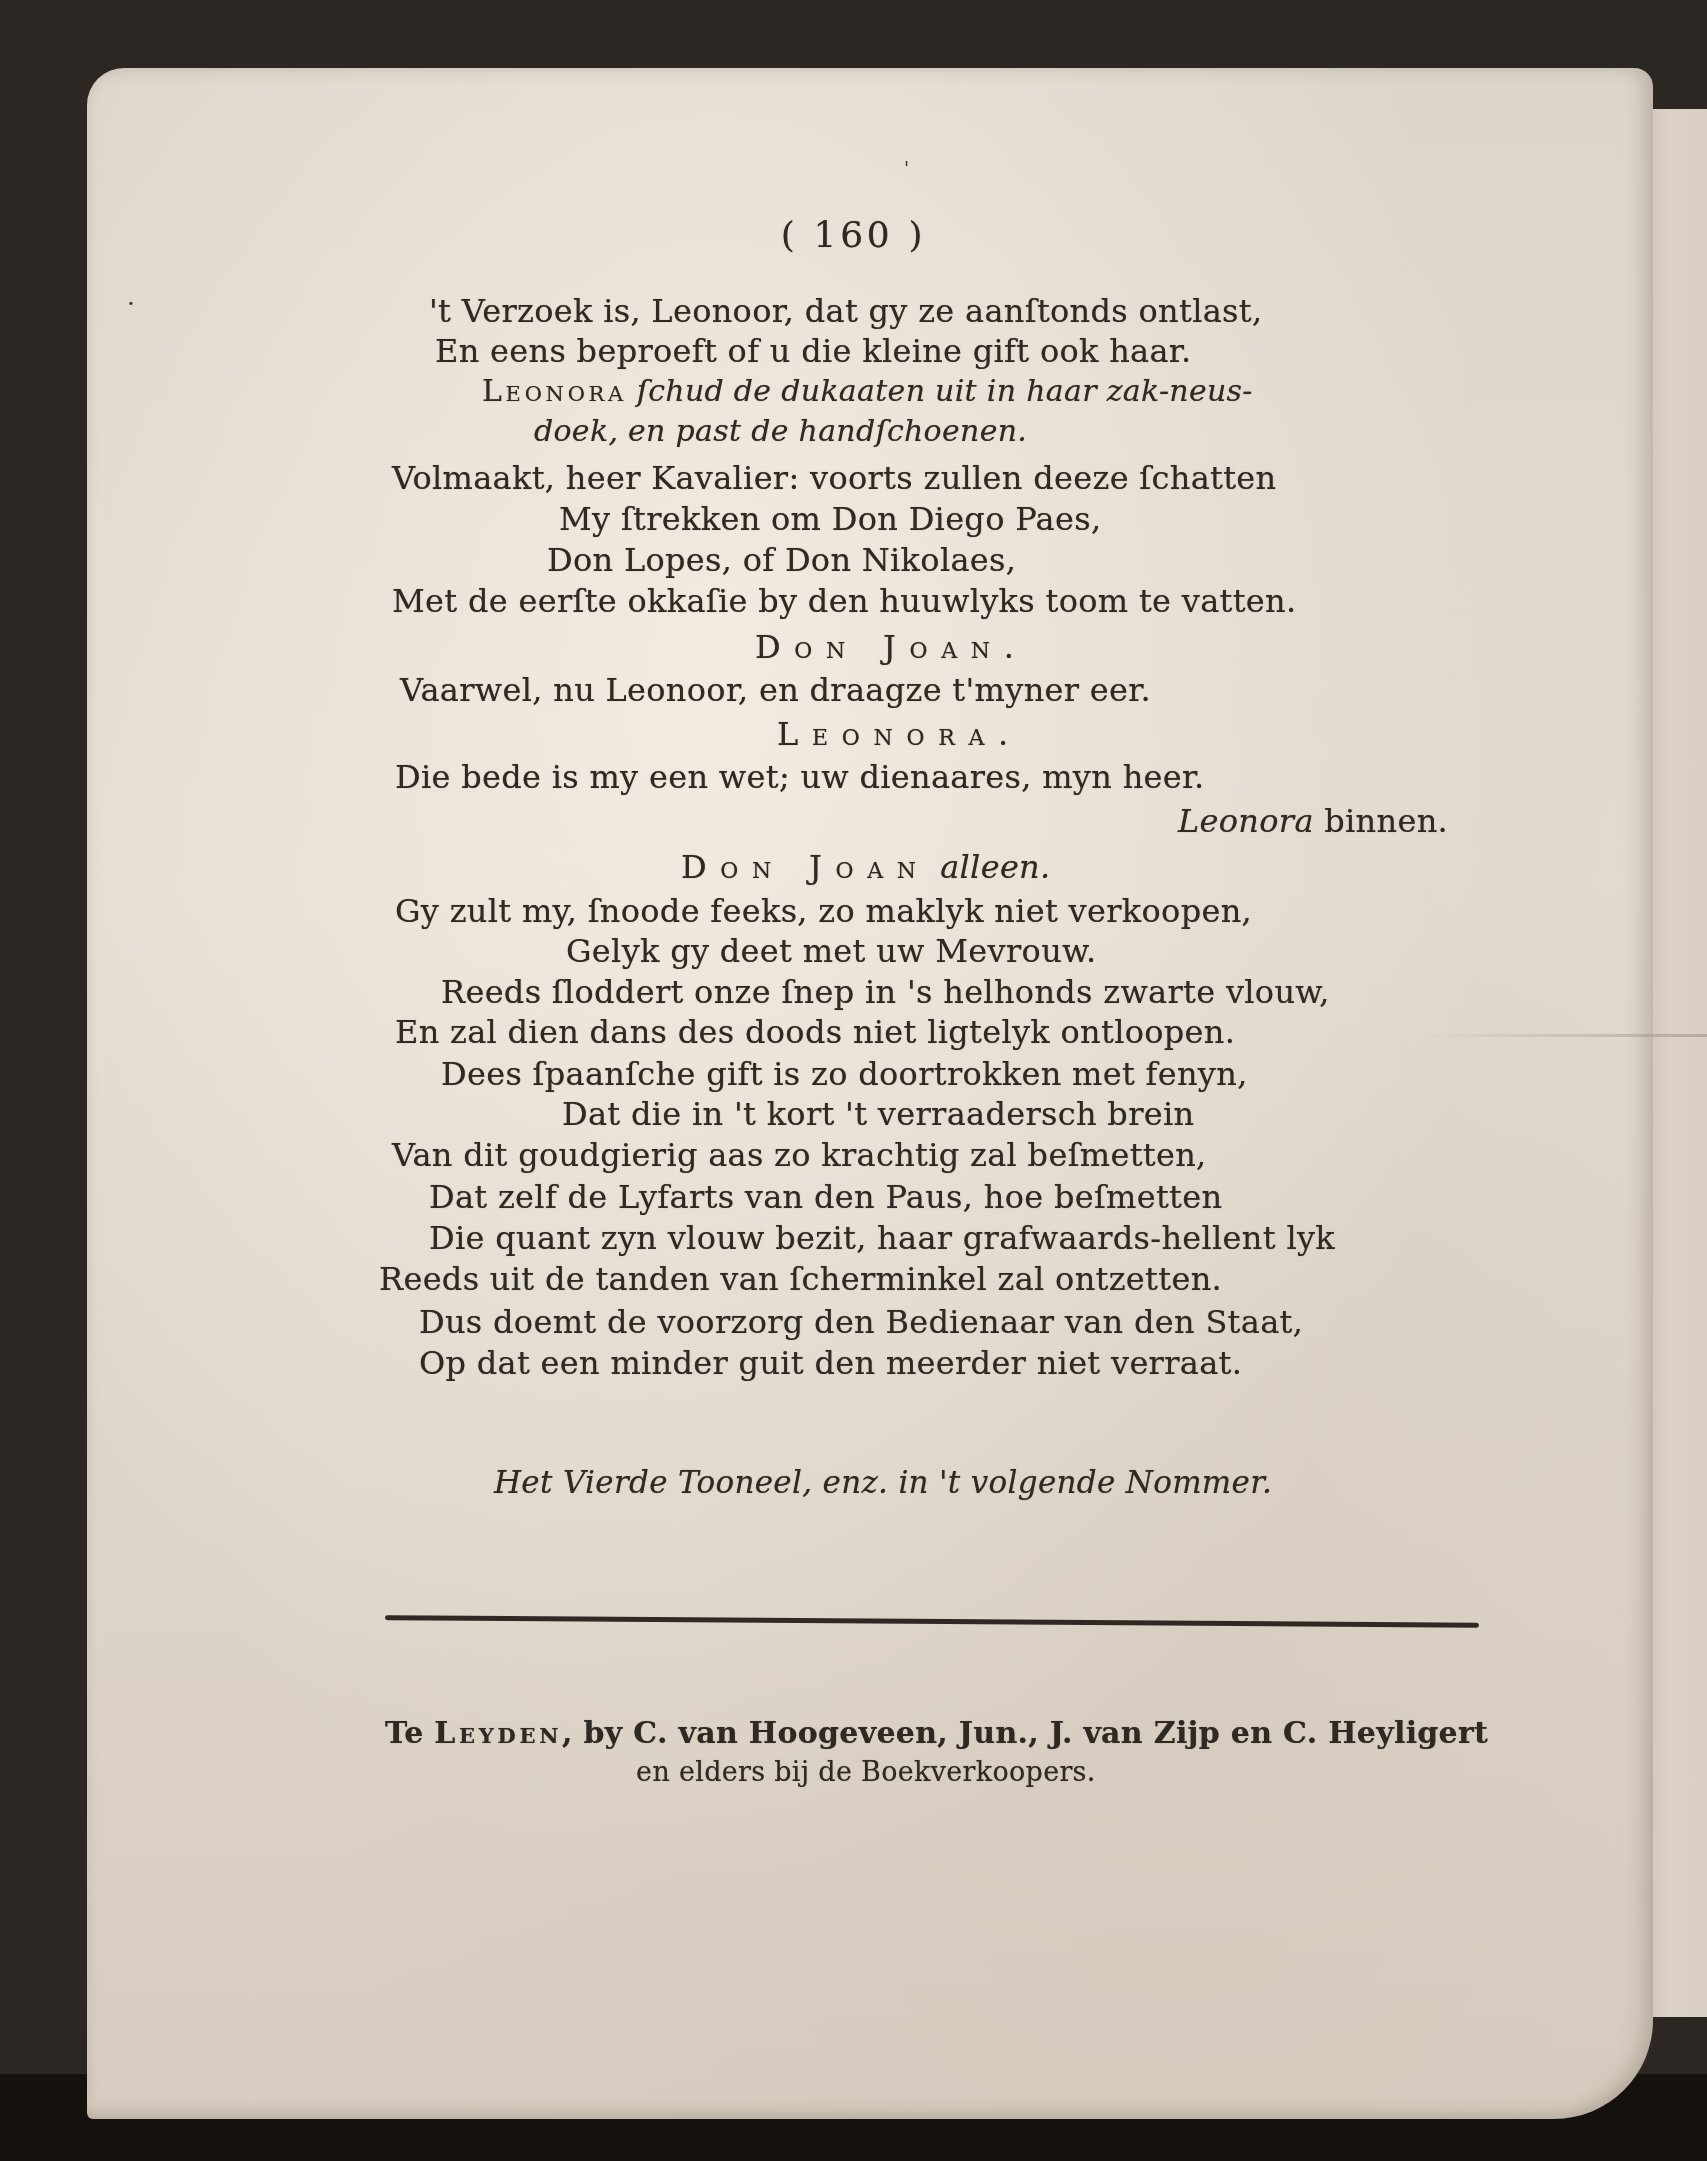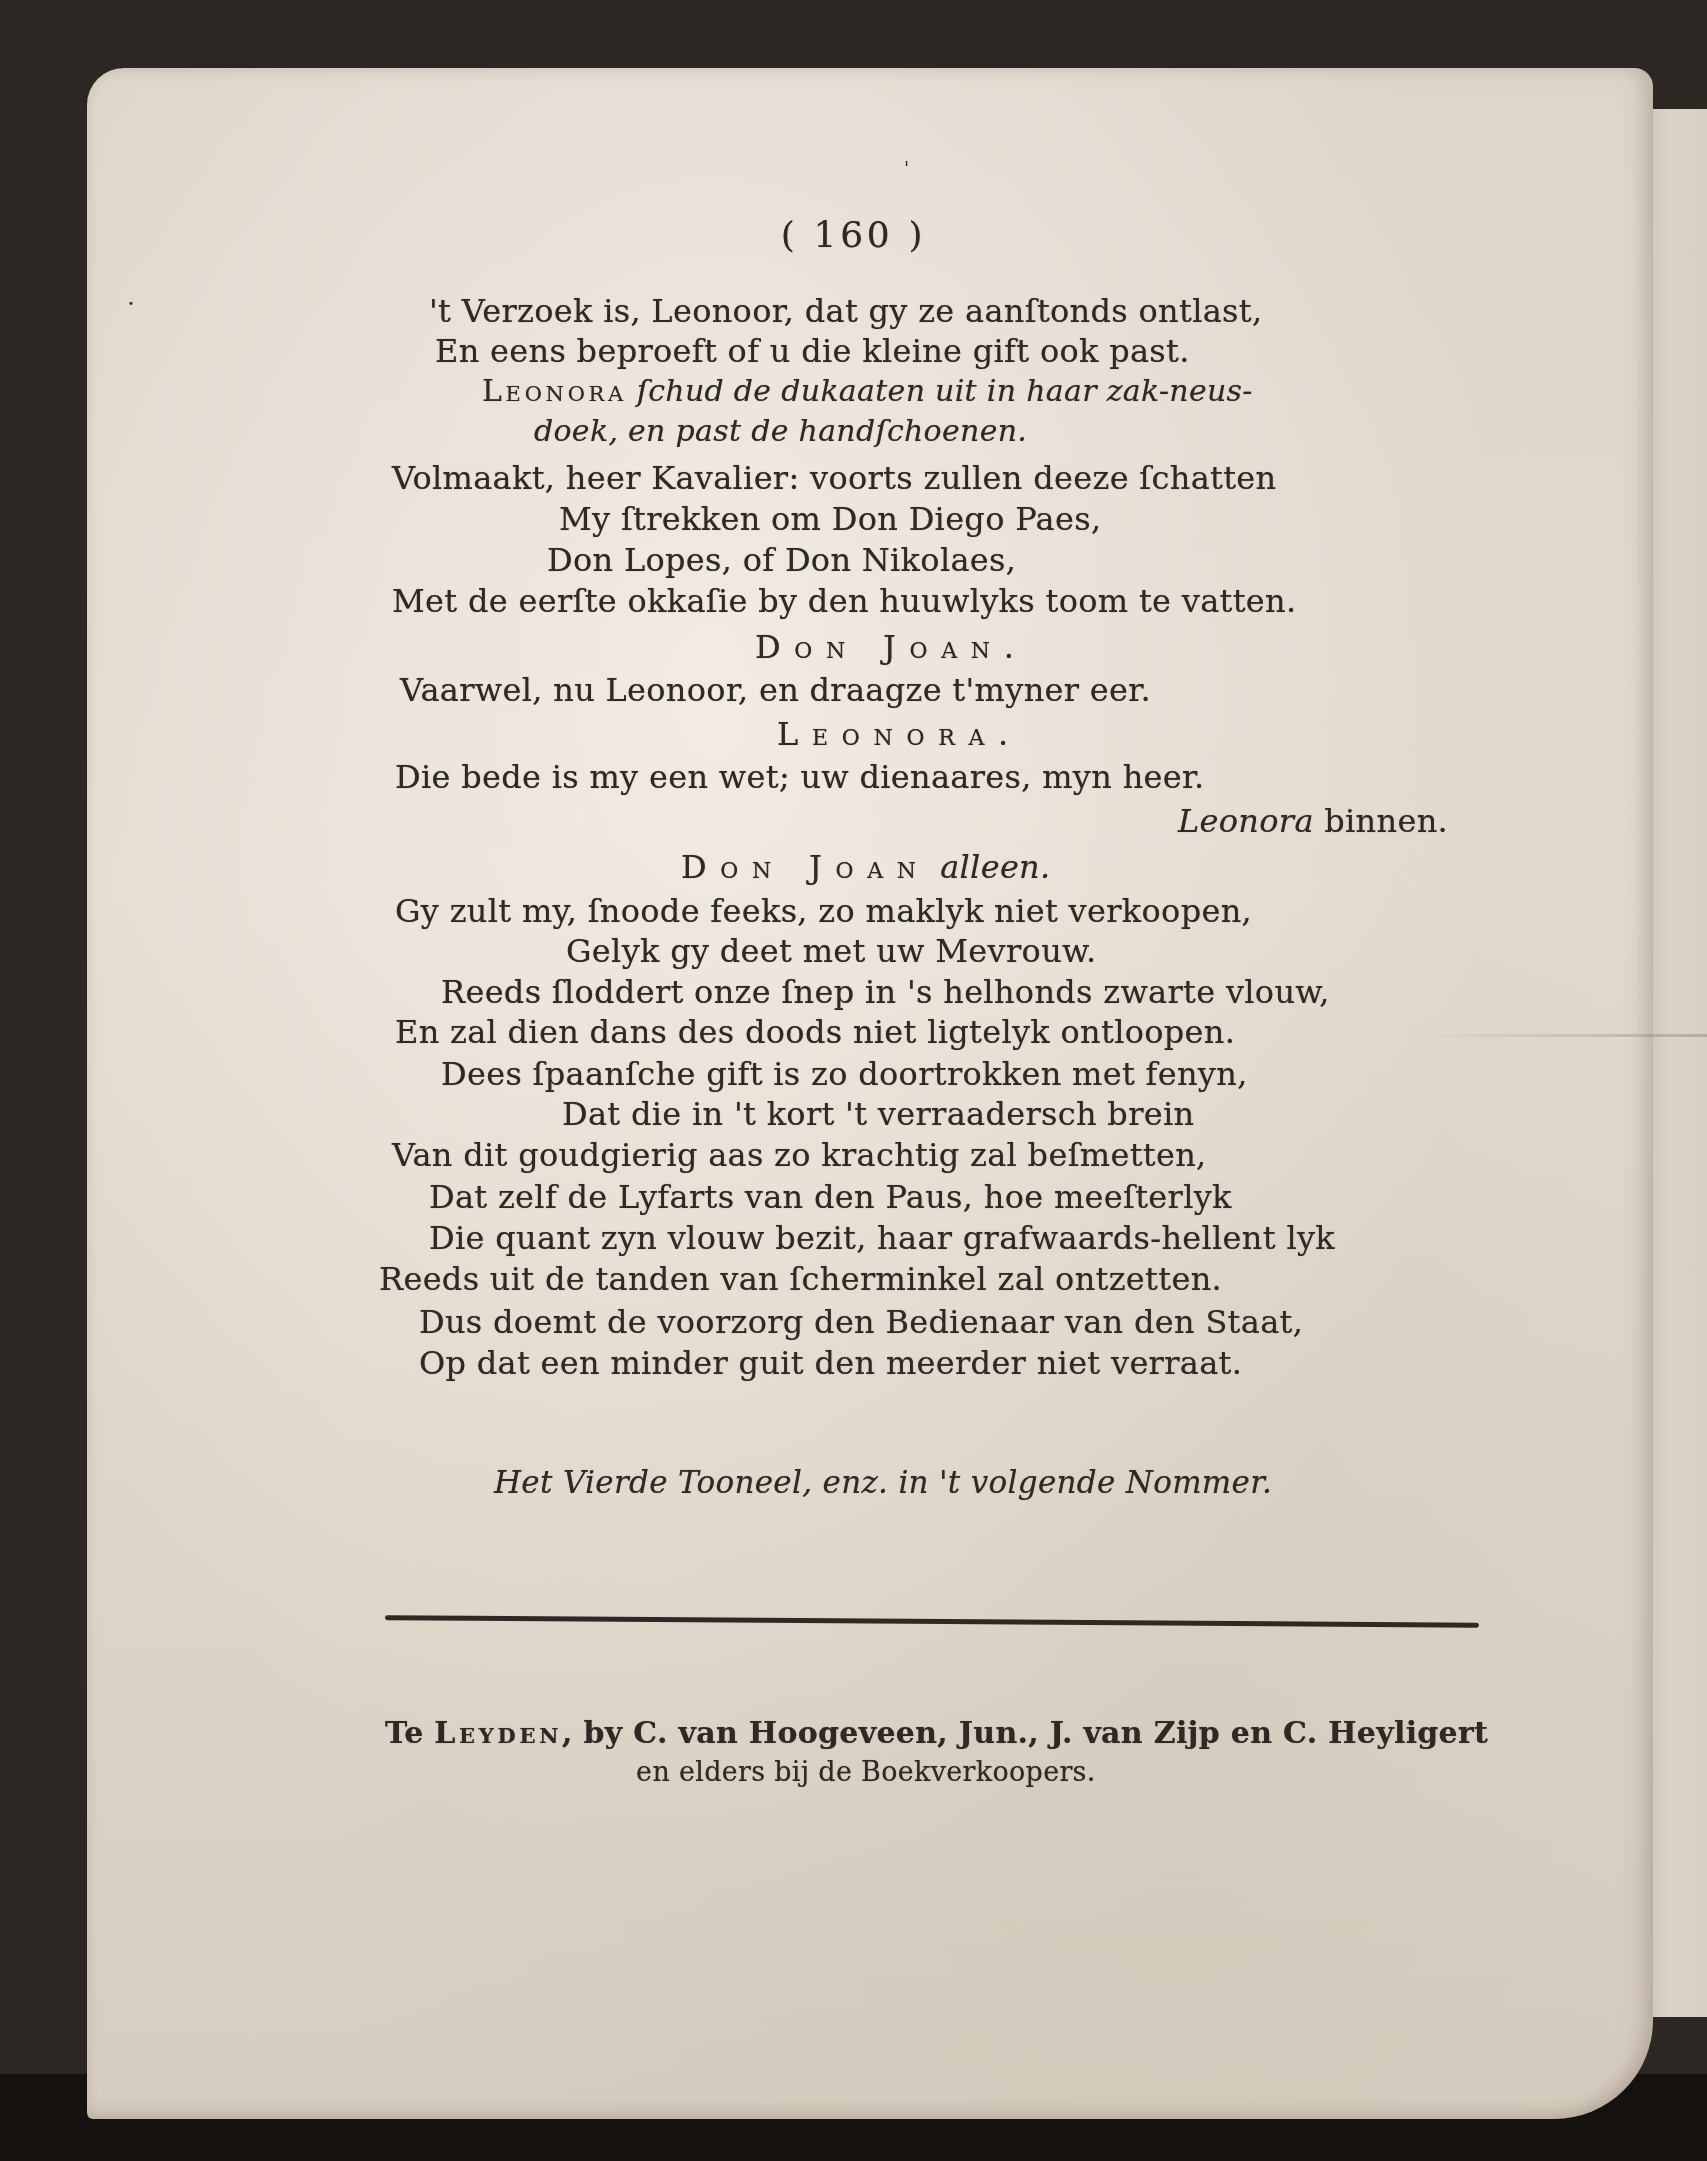--- a/index.html
+++ b/index.html
@@ -55,21 +55,21 @@
 <div class="backdrop-bottom"></div>
 <div class="next-page"></div>
 
 <div class="page">
   <div class="fold-crease"></div>
 </div>
 
 <div class="line center page-number" style="top:214px;">( 160 )</div>
 
 <div class="line" style="left:429px; top:292px;">'t Verzoek is, Leonoor, dat gy ze aanſtonds ontlast,</div>
-<div class="line" style="left:435px; top:332px;">En eens beproeft of u die kleine gift ook past.</div>
+<div class="line" style="left:435px; top:332px;">En eens beproeft of u die kleine gift ook haar.</div>
 
 <div class="line stage" style="left:482px; top:373px;">
   <span class="sc-tight">Leonora</span>
   <span class="italic">ſchud de dukaaten uit in haar zak-neus-</span>
 </div>
 <div class="line stage italic" style="left:534px; top:413px;">doek, en past de handſchoenen.</div>
 
 <div class="line" style="left:392px; top:459px;">Volmaakt, heer Kavalier: voorts zullen deeze ſchatten</div>
 <div class="line" style="left:559px; top:500px;">My ſtrekken om Don Diego Paes,</div>
 <div class="line" style="left:547px; top:541px;">Don Lopes, of Don Nikolaes,</div>
@@ -91,21 +91,21 @@
   <span class="italic">alleen.</span>
 </div>
 
 <div class="line" style="left:395px; top:892px;">Gy zult my, ſnoode feeks, zo maklyk niet verkoopen,</div>
 <div class="line" style="left:566px; top:932px;">Gelyk gy deet met uw Mevrouw.</div>
 <div class="line" style="left:441px; top:973px;">Reeds ſloddert onze ſnep in 's helhonds zwarte vlouw,</div>
 <div class="line" style="left:395px; top:1013px;">En zal dien dans des doods niet ligtelyk ontloopen.</div>
 <div class="line" style="left:441px; top:1055px;">Dees ſpaanſche gift is zo doortrokken met fenyn,</div>
 <div class="line" style="left:562px; top:1095px;">Dat die in 't kort 't verraadersch brein</div>
 <div class="line" style="left:392px; top:1136px;">Van dit goudgierig aas zo krachtig zal beſmetten,</div>
-<div class="line" style="left:429px; top:1178px;">Dat zelf de Lyfarts van den Paus, hoe meeſterlyk</div>
+<div class="line" style="left:429px; top:1178px;">Dat zelf de Lyfarts van den Paus, hoe beſmetten</div>
 <div class="line" style="left:429px; top:1219px;">Die quant zyn vlouw bezit, haar grafwaards-hellent lyk</div>
 <div class="line" style="left:379px; top:1260px;">Reeds uit de tanden van ſcherminkel zal ontzetten.</div>
 <div class="line" style="left:419px; top:1303px;">Dus doemt de voorzorg den Bedienaar van den Staat,</div>
 <div class="line" style="left:419px; top:1344px;">Op dat een minder guit den meerder niet verraat.</div>
 
 <div class="line italic" style="left:494px; top:1464px; font-size:31px;">Het Vierde Tooneel, enz. in 't volgende Nommer.</div>
 
 <div class="rule"></div>
 
 <div class="line imprint" style="left:385px; top:1715px;">

